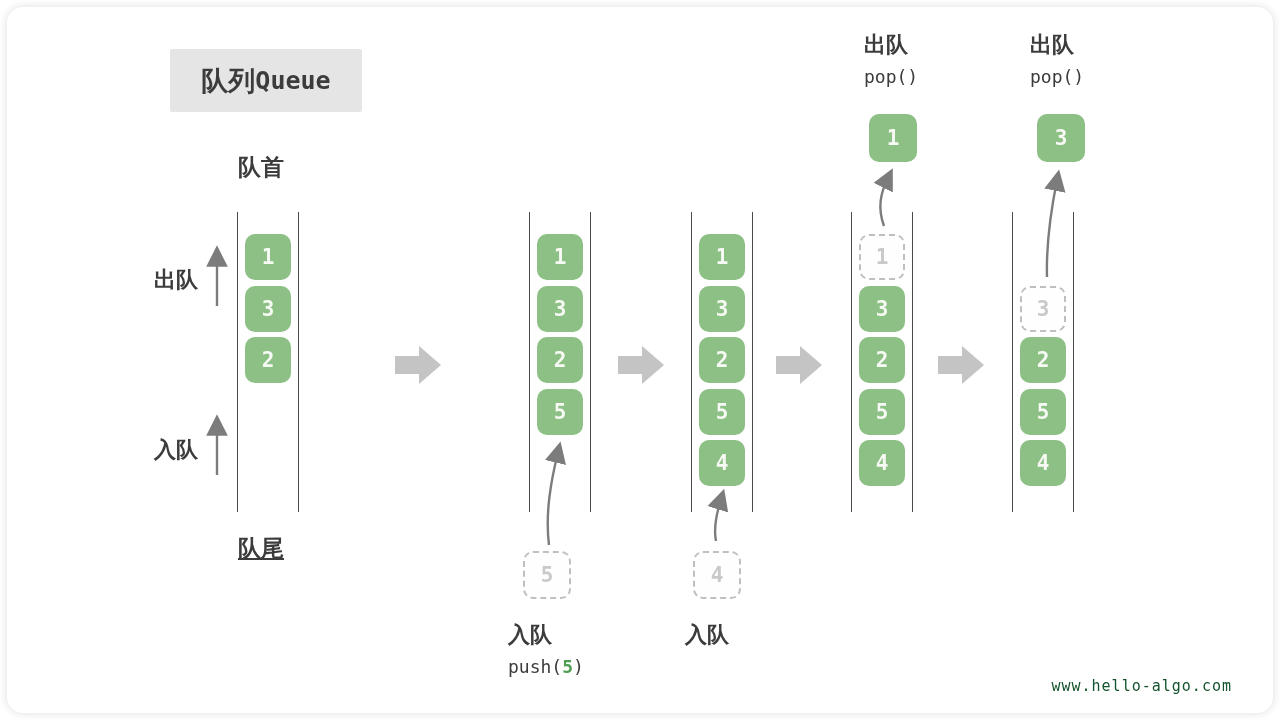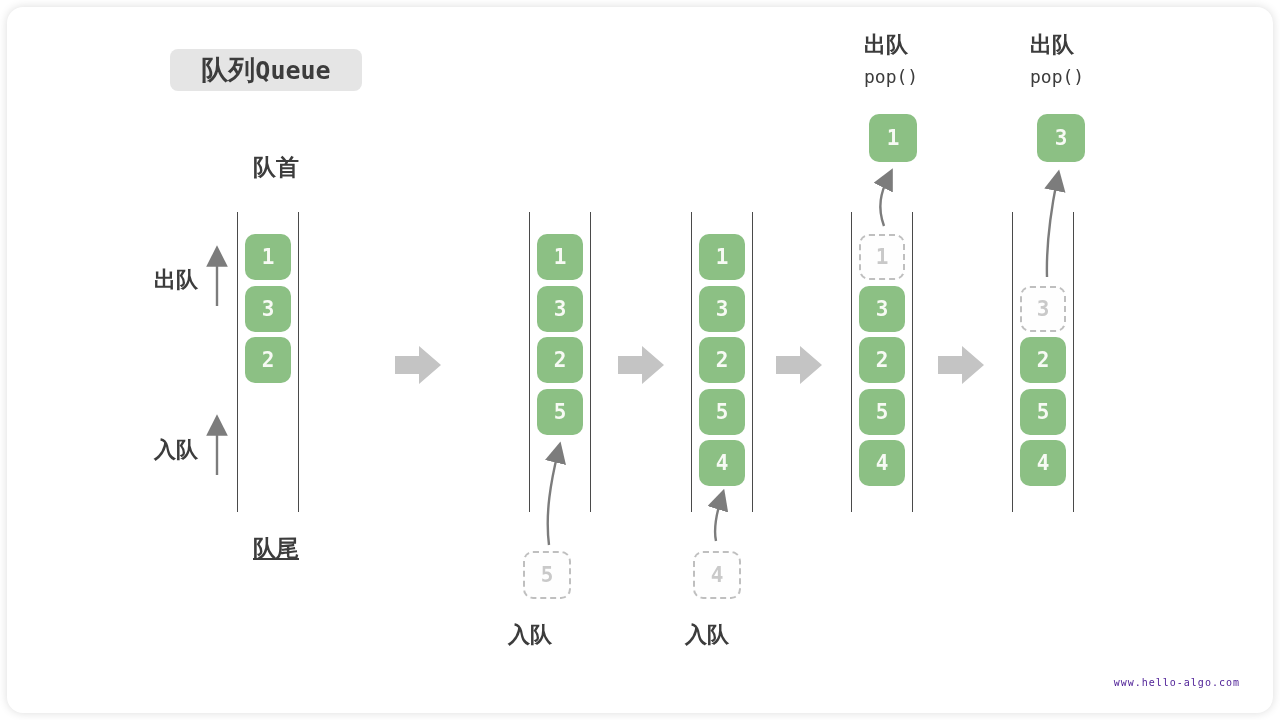--- a/index.html
+++ b/index.html
@@ -7,27 +7,27 @@
     position:relative;width:1280px;height:720px;background:#fff;overflow:hidden;
     font-family:"Liberation Sans",sans-serif;color:var(--ink,#3C3C3C);
   }
   .card{
     position:absolute;left:7px;top:7px;right:7px;bottom:7px;background:#fff;
     border-radius:16px;box-shadow:0 0 10px rgba(0,0,0,.14);
   }
   .mono{font-family:"DejaVu Sans Mono","Liberation Mono",monospace;}
 
   .badge{
-    position:absolute;left:170px;top:49px;width:192px;height:42px;border-radius:8px;
+    position:absolute;left:170px;top:49px;width:192px;height:63px;border-radius:2px;
     background:var(--badge-bg,#E5E5E5);display:flex;align-items:center;justify-content:center;
   }
   .badge .zh{font-size:27px;font-weight:bold;color:var(--ink,#3C3C3C);}
   .badge .en{font-size:25px;color:var(--ink,#3C3C3C);font-weight:bold;}
 
-  .col-cap{position:absolute;left:238px;width:61px;text-align:right;font-size:23px;font-weight:bold;}
+  .col-cap{position:absolute;left:238px;width:61px;text-align:left;font-size:23px;font-weight:bold;}
   .cap-front{top:152px;}
   .cap-rear{top:533px;text-decoration:underline;}
 
   .dir-label{position:absolute;left:128px;width:70px;text-align:right;font-size:22px;font-weight:bold;}
   .dir-deq{top:265px;}
   .dir-enq{top:435px;}
 
   .qcol{
     position:absolute;top:212px;height:300px;width:62px;box-sizing:border-box;
     border-left:1.5px solid var(--line,#4A4A4A);border-right:1.5px solid var(--line,#4A4A4A);
@@ -62,22 +62,22 @@
   .ob3{left:685px;top:620px;}
   .code-arg{color:var(--code-green,#4F9E52);font-weight:bold;}
 
   .blk{position:absolute;width:46px;height:38px;}
   .blk.b1{left:395px;top:346px;} .blk.b2{left:618px;top:346px;}
   .blk.b3{left:776px;top:346px;} .blk.b4{left:938px;top:346px;}
 
   .overlay{position:absolute;left:0;top:0;width:1280px;height:720px;pointer-events:none;}
 
   .watermark{
-    position:absolute;right:40px;top:677px;font-size:10px;letter-spacing:1px;
-    color:#4c1d95;
+    position:absolute;right:48px;top:677px;font-size:15px;letter-spacing:1px;
+    color:#14532d;
   }
 </style>
 </head>
 <body>
 
 <div class="canvas">
   <div class="card"></div>
 
   <div class="badge">
     <span class="zh">队列</span>
@@ -149,20 +149,21 @@
     <div class="l1">出队</div>
     <div class="l2 mono">pop()</div>
   </div>
   <div class="op-head oh5">
     <div class="l1">出队</div>
     <div class="l2 mono">pop()</div>
   </div>
 
   <div class="op-head ob2">
     <div class="l1">入队</div>
+    <div class="l2 mono"><span>push(</span><span class="code-arg">5</span><span>)</span></div>
   </div>
   <div class="op-head ob3">
     <div class="l1">入队</div>
   </div>
 
   <svg class="blk b1" viewBox="0 0 46 38">
       <polygon points="0,10 24,10 24,0 46,19 24,38 24,28 0,28" fill="#C4C4C4"></polygon>
     </svg>
   <svg class="blk b2" viewBox="0 0 46 38">
       <polygon points="0,10 24,10 24,0 46,19 24,38 24,28 0,28" fill="#C4C4C4"></polygon>

